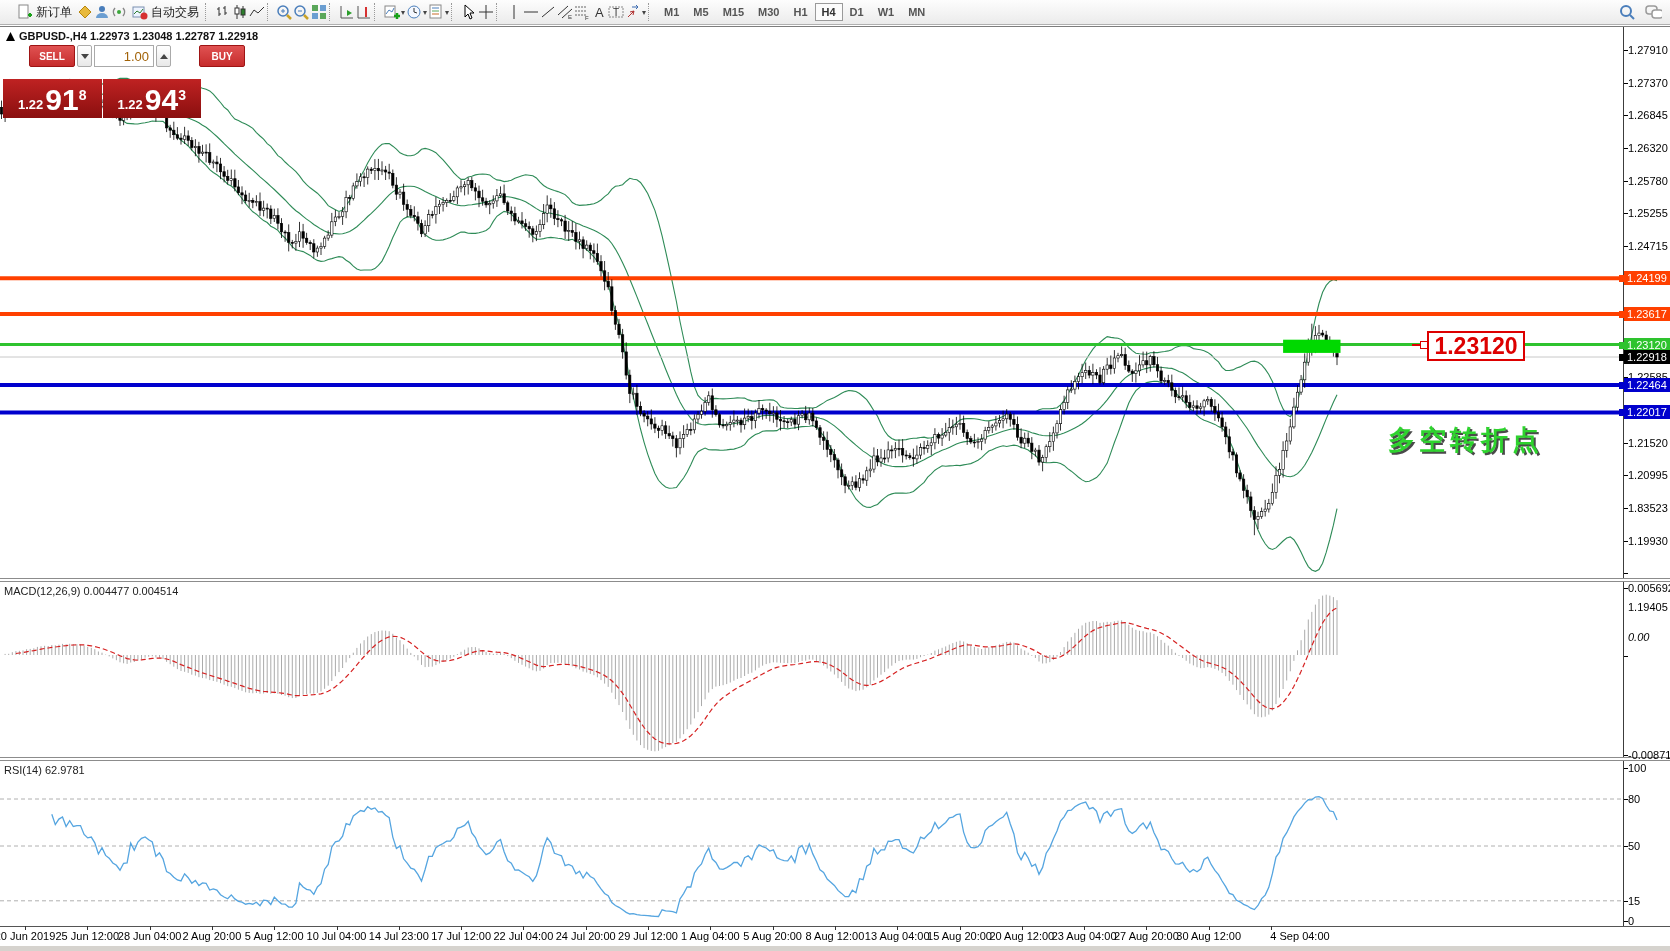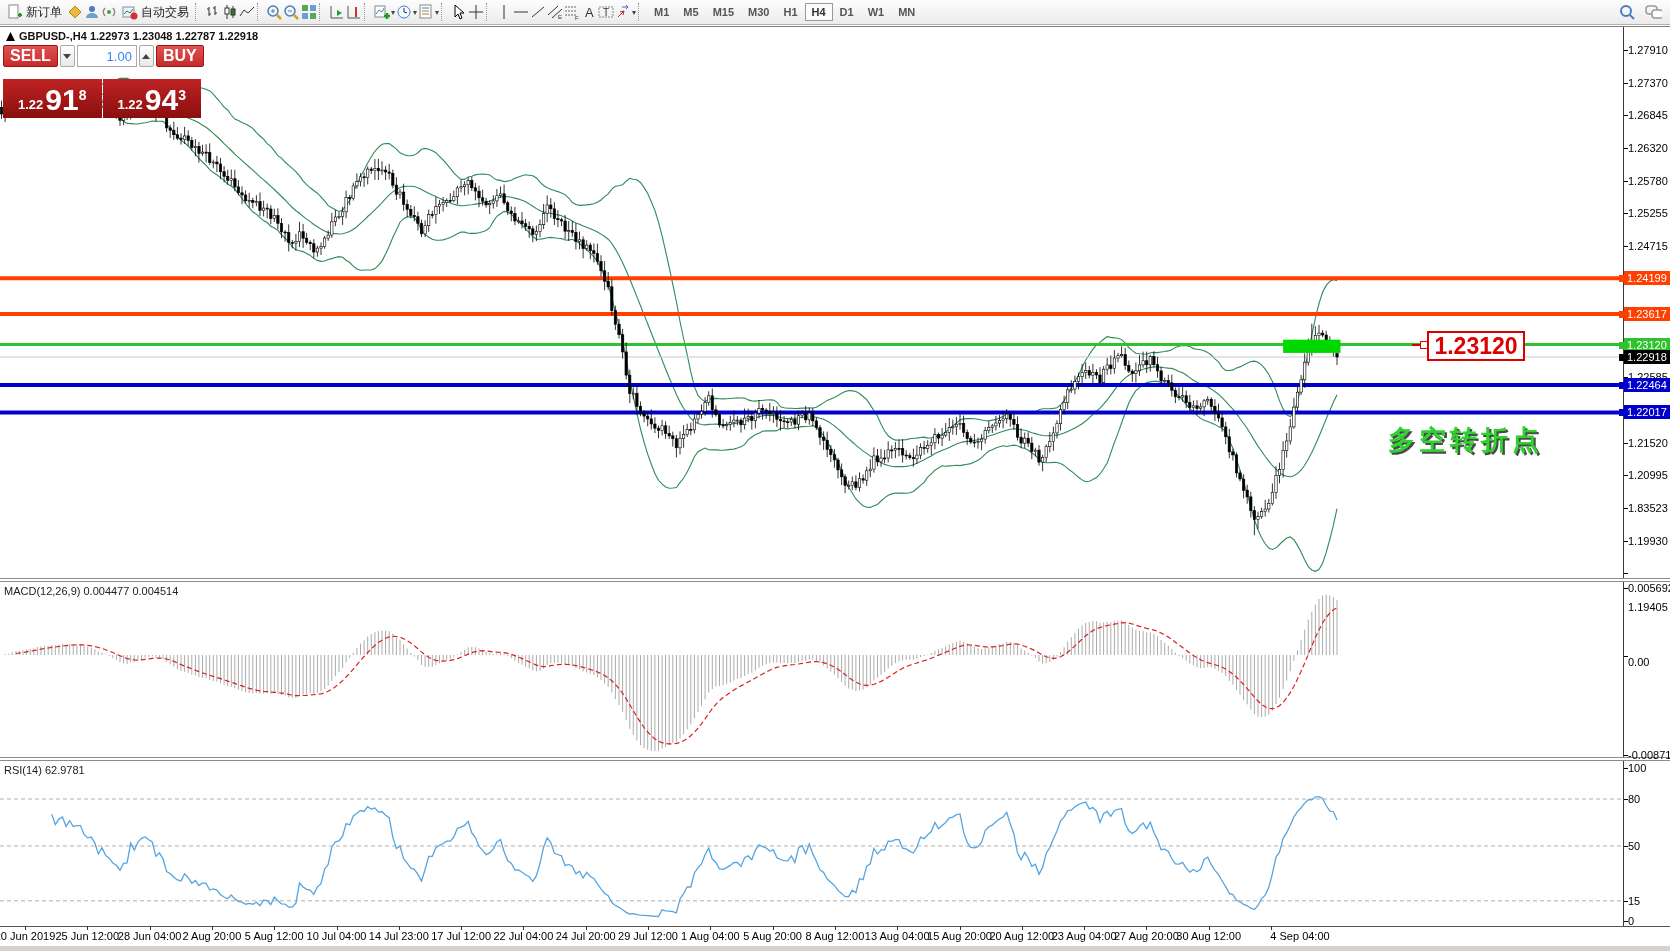--- a/index.html
+++ b/index.html
@@ -1,20 +1,20 @@
 <!DOCTYPE html>
 <html><head>
 <meta charset="utf-8">
 <style>
   html,body{margin:0;padding:0;width:1670px;height:951px;overflow:hidden;background:#fff;
     font-family:"Liberation Sans","DejaVu Sans",sans-serif;}
   
   .toolbar{position:absolute;left:0;top:0;width:1670px;height:25px;
     background:linear-gradient(#fdfdfd,#ebebeb);border-bottom:1px solid #b0b0b0;
-    display:flex;align-items:center;box-sizing:border-box;padding-left:2px;z-index:50;}
+    display:flex;align-items:center;box-sizing:border-box;padding-left:12px;z-index:50;}
   .tbtn{height:21px;display:flex;align-items:center;gap:3px;padding:0 4px;font-size:12px;color:#222;
     background:transparent;border:none;cursor:default;}
   .icn{width:17px;height:17px;display:inline-flex;align-items:center;justify-content:center;}
   .icn svg{display:block}
   .grip{width:6px;height:18px;margin:0 2px;border-left:1px dotted #9a9a9a;}
   .caret{font-size:8px;color:#444;margin-left:1px}
   .tf{font-size:11px;font-weight:bold;color:#555;padding:2px 6px;border:1px solid transparent;background:transparent;}
   .tf.active{background:#fbfbfb;border:1px solid #9a9a9a;color:#333;}
   .tb-right{position:absolute;right:8px;top:1px;display:flex;gap:10px;align-items:center;height:22px;}
   
@@ -33,26 +33,26 @@
   .tick-mark{position:absolute;left:1624px;width:4px;height:1px;background:#000;z-index:10;}
   .axis-badge{position:absolute;left:1624px;width:46px;height:14px;font-size:11px;color:#fff;
     line-height:14px;padding-left:3px;z-index:12;}
   .axis-square{position:absolute;left:1619px;width:7px;height:7px;z-index:12;}
   .date-label{position:absolute;top:930px;font-size:11px;color:#000;transform:translateX(-50%);white-space:nowrap;z-index:10;}
   .date-tick{position:absolute;top:926px;width:1px;height:4px;background:#333;z-index:10;}
   
   .trade-panel{position:absolute;left:3px;top:45px;width:198px;z-index:30;}
   .tp-top{display:flex;height:22px;gap:2px;}
   .tp-sell,.tp-buy{flex:0 0 46px;background:linear-gradient(#e05252,#c62c2c);border:1px solid #9e1414;
-    color:#fff;font-weight:bold;font-size:16px;border-radius:2px;}
+    color:#fff;font-weight:bold;font-size:10px;border-radius:2px;margin-left:26px;}
   .tp-step{flex:0 0 15px;background:linear-gradient(#fff,#e8e8e8);border:1px solid #aaa;border-radius:2px;
     display:flex;align-items:center;justify-content:center;padding:0;}
   .tri-up{width:0;height:0;border-left:4px solid transparent;border-right:4px solid transparent;border-bottom:5px solid #444;}
   .tri-dn{width:0;height:0;border-left:4px solid transparent;border-right:4px solid transparent;border-top:5px solid #444;}
-  .tp-vol{flex:1;width:50px;border:1px solid #aaa;font-size:13px;text-align:right;padding:0 4px;color:#3b82f6;}
+  .tp-vol{flex:1;width:50px;border:1px solid #aaa;font-size:13px;text-align:right;padding:0 4px;color:#a16207;}
   .tp-prices{display:flex;height:39px;margin-top:12px;gap:1px;}
   .tp-price{flex:1;background:linear-gradient(#bf2222,#8a0f0f);color:#fff;display:flex;align-items:flex-end;
     justify-content:center;padding-bottom:3px;}
   .tp-small{font-size:13px;font-weight:bold;margin-bottom:3px;}
   .tp-big{font-size:30px;font-weight:bold;line-height:30px;margin-left:2px;}
   .tp-sup{font-size:14px;font-weight:bold;margin-bottom:12px;}
   
   .price-box{position:absolute;left:1427px;top:331px;width:94px;height:26px;background:#fff;
     border:2px solid #dd0000;color:#dd0000;font-size:23px;font-weight:bold;text-align:center;line-height:26px;z-index:25;}
   .price-box-dash{position:absolute;left:1412px;top:344px;width:15px;height:2px;background:#dd0000;z-index:25;}
@@ -1498,21 +1498,21 @@
     <div class="axis-badge" style="top: 337.585px; background: rgb(46, 195, 46);">1.23120</div>
     <div class="axis-square" style="top: 354.008px; background: rgb(0, 0, 0);"></div>
     <div class="axis-badge" style="top: 350.008px; background: rgb(0, 0, 0);">1.22918</div>
     <div class="axis-square" style="top: 381.929px; background: rgb(0, 0, 205);"></div>
     <div class="axis-badge" style="top: 377.929px; background: rgb(0, 0, 205);">1.22464</div>
     <div class="axis-square" style="top: 409.419px; background: rgb(0, 0, 205);"></div>
     <div class="axis-badge" style="top: 405.419px; background: rgb(0, 0, 205);">1.22017</div>
     <div class="tick-mark" style="top: 588px;"></div>
     <div class="tick-label" style="top: 582px;">0.005692</div>
     <div class="tick-mark" style="top: 656px;"></div>
-    <div class="tick-label" style="top: 656px;">0.00</div>
+    <div class="tick-label" style="top: 631px; font-style: italic;">0.00</div>
     <div class="tick-mark" style="top: 755px;"></div>
     <div class="tick-label" style="top: 749px;">-0.008717</div>
     <div class="tick-mark" style="top: 768px;"></div>
     <div class="tick-label" style="top: 762px;">100</div>
     <div class="tick-mark" style="top: 799px;"></div>
     <div class="tick-label" style="top: 793px;">80</div>
     <div class="tick-mark" style="top: 846px;"></div>
     <div class="tick-label" style="top: 840px;">50</div>
     <div class="tick-mark" style="top: 901px;"></div>
     <div class="tick-label" style="top: 895px;">15</div>

